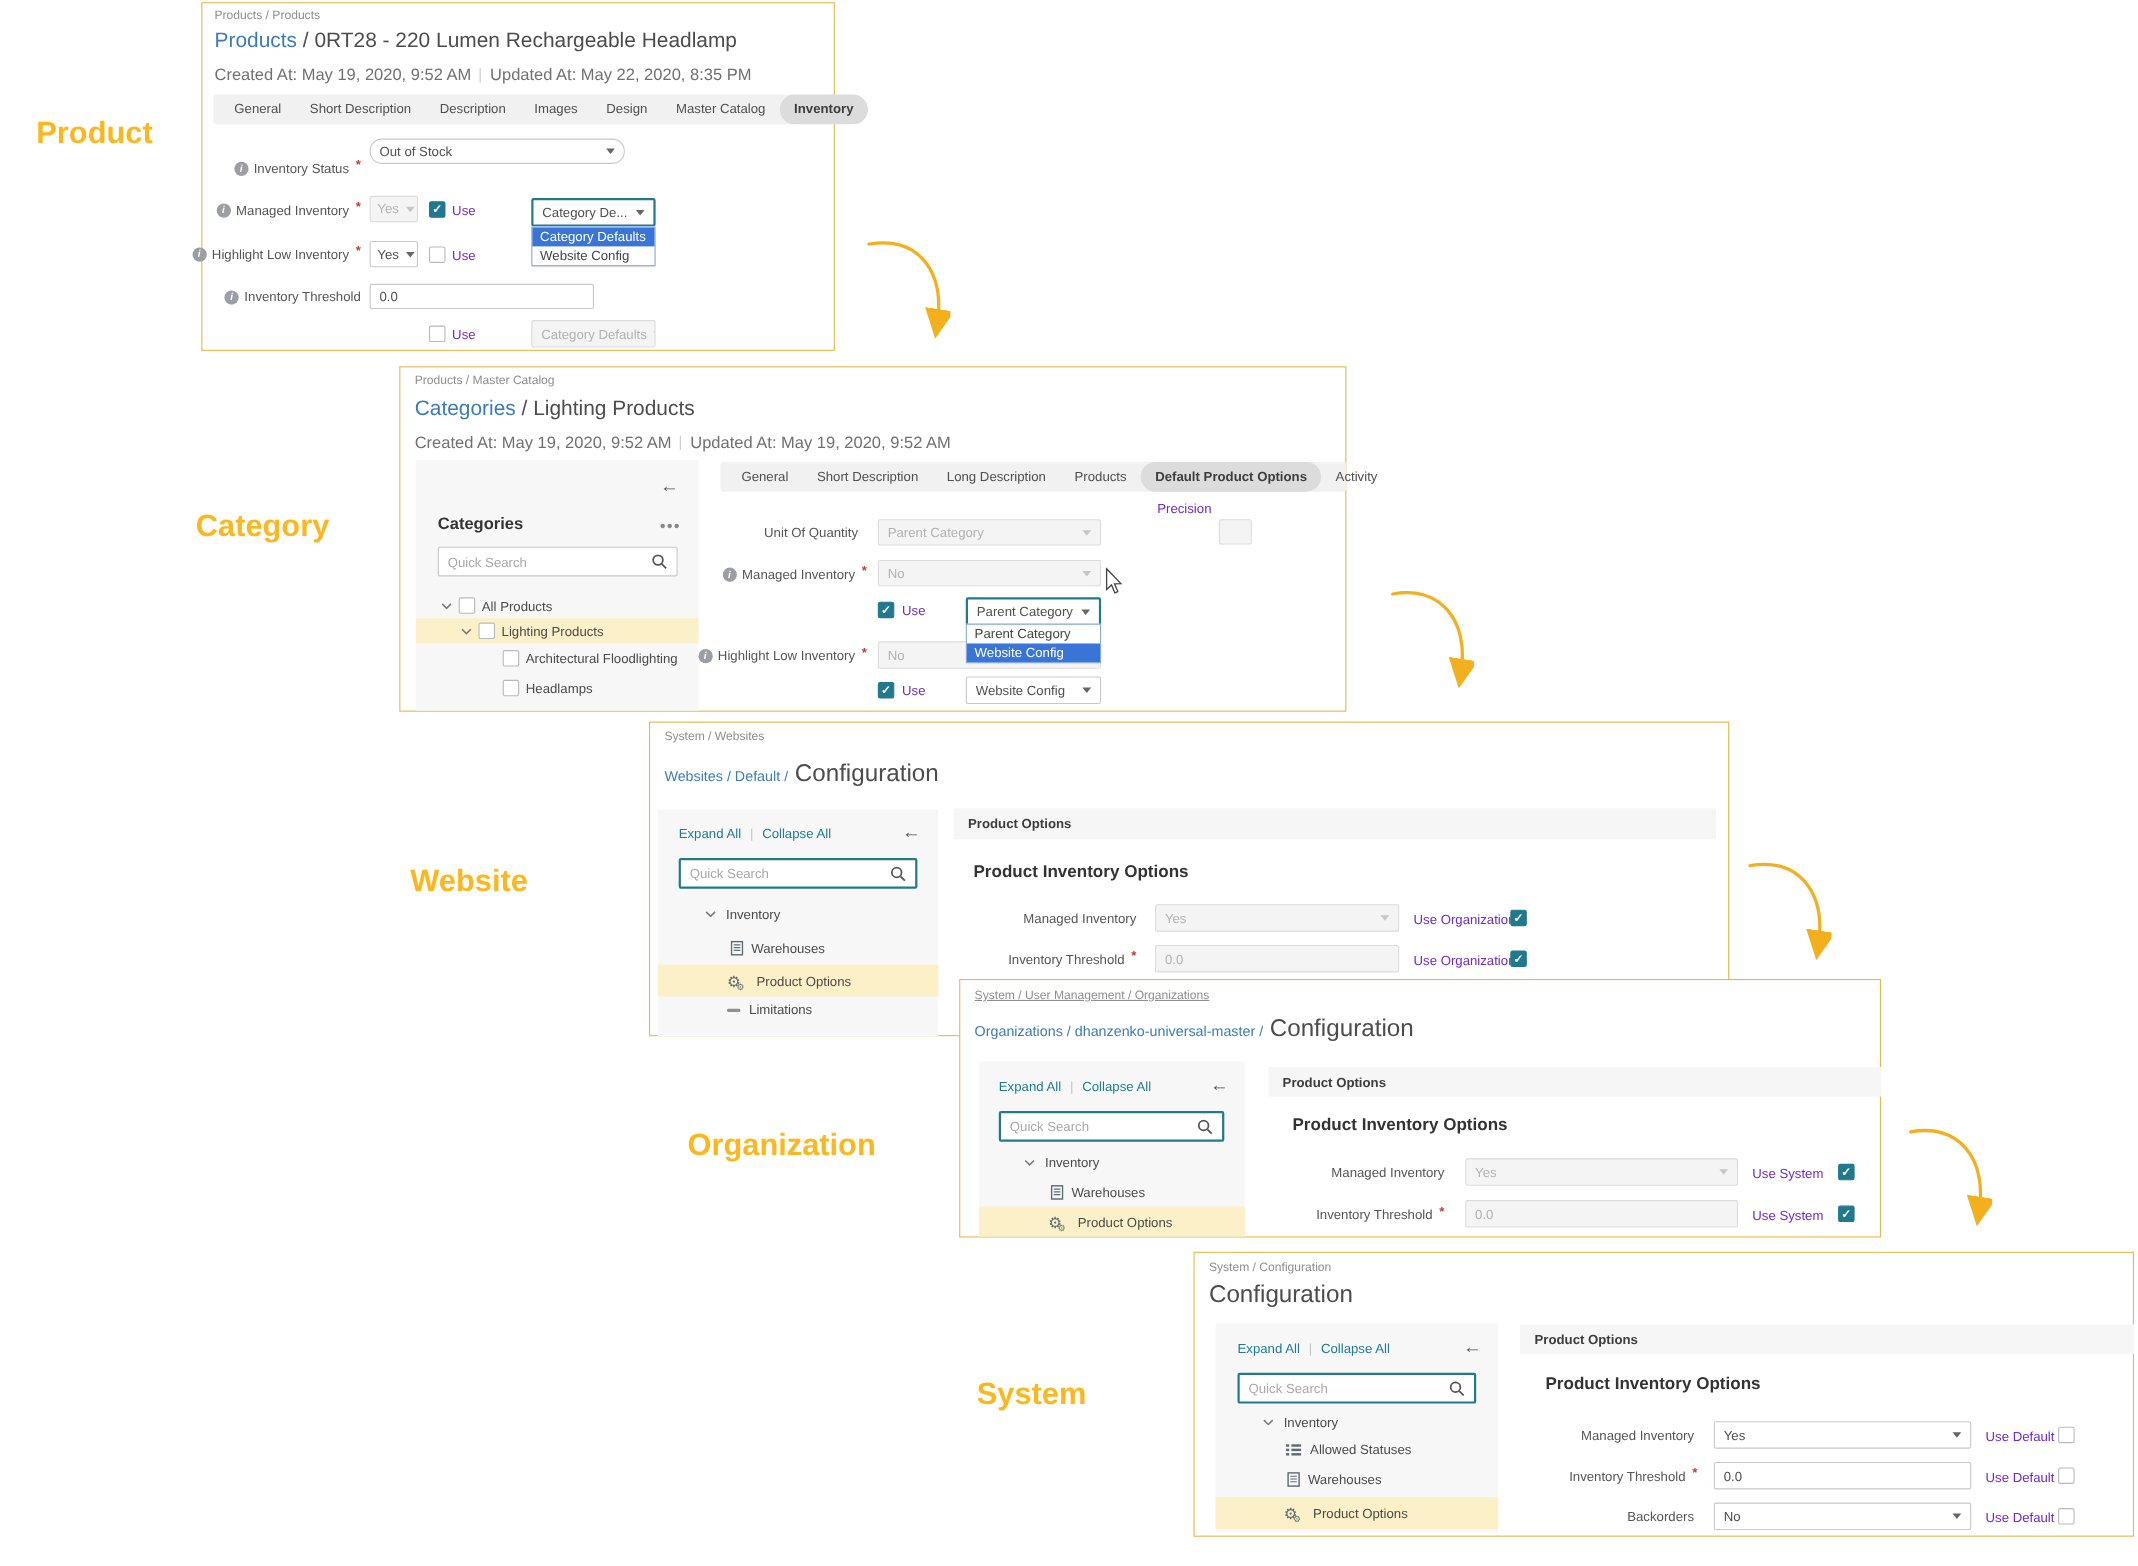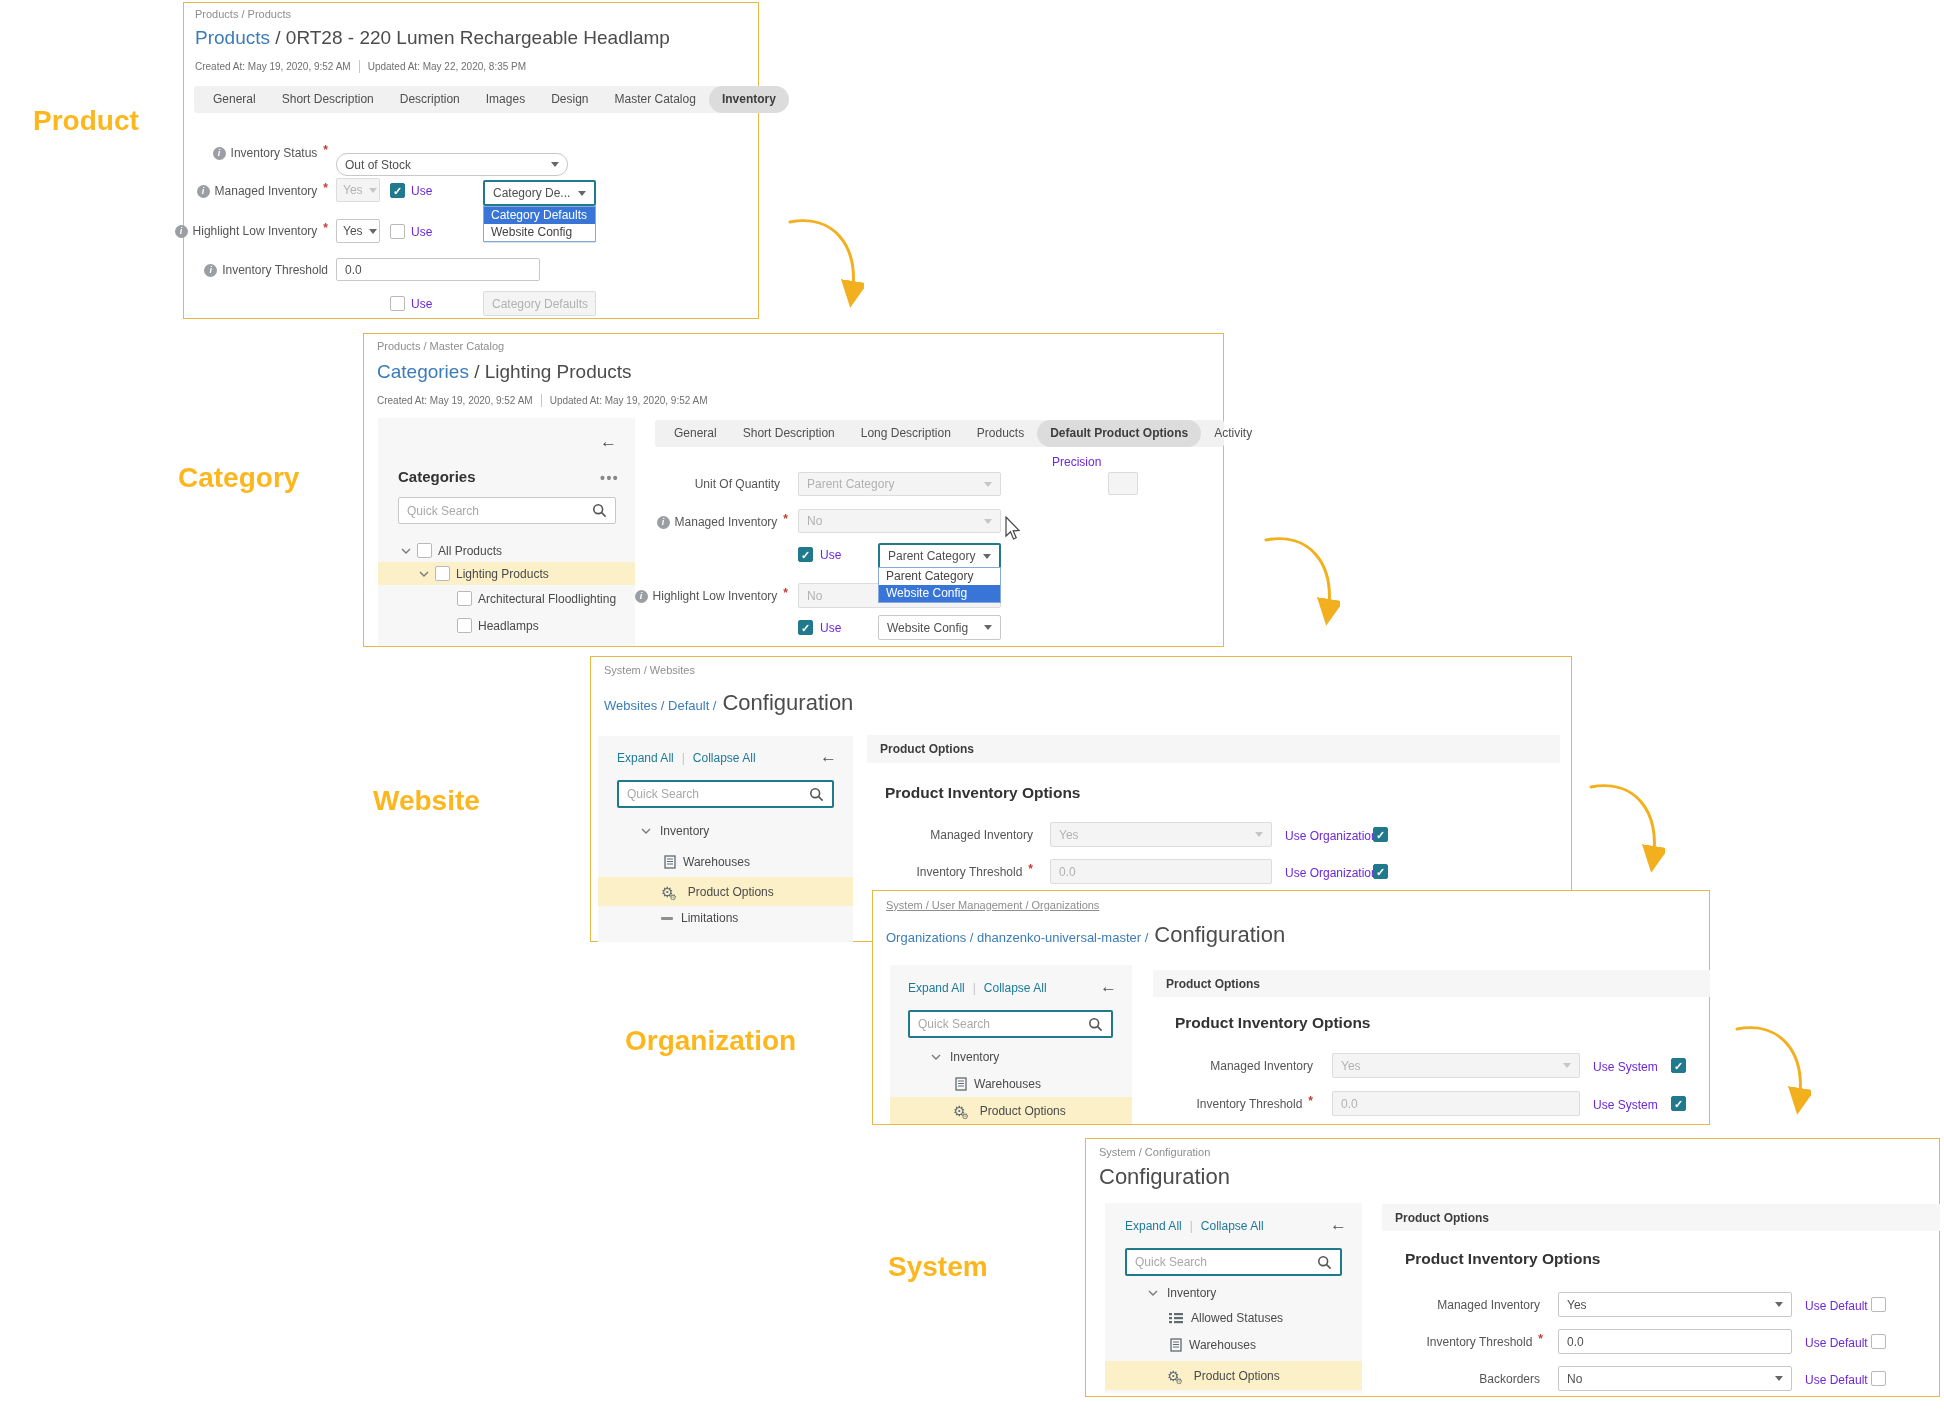--- a/index.html
+++ b/index.html
@@ -7,21 +7,21 @@
 #stage { position:relative; width:1944px; height:1424px; overflow:hidden; background:#fff; }
 .abs { position:absolute; }
 .panel { position:absolute; background:#fff; border:1px solid #e9b64a; }
 .side-label { position:absolute; color:#fdb71e; font-size:28px; font-weight:bold; white-space:nowrap; }
 .bc { position:absolute; font-size:11px; color:#8e8e8e; white-space:nowrap; }
 .title { position:absolute; font-size:19px; color:#4c4c4c; white-space:nowrap; }
 .tlink { color:#3b7cb8; }
 .cfg-title { position:absolute; display:flex; align-items:baseline; gap:6px; white-space:nowrap; }
 .cfg-title .tlinks { font-size:13px; color:#3b7cb8; }
 .cfg-title .big { font-size:22px; color:#4c4c4c; }
-.meta { position:absolute; display:flex; align-items:center; font-size:10px; color:#707070; white-space:nowrap;justify-content:flex-end; }
+.meta { position:absolute; display:flex; align-items:center; font-size:15px; color:#707070; white-space:nowrap;justify-content:flex-end; }
 .meta .vsep { width:1px; height:13px; background:#c8c8c8; margin:0 8px; }
 .tabbar { position:absolute; background:#f1f1f1; border-radius:3px; display:flex; align-items:center; font-size:12px; color:#4f4f4f; padding:0 6px; }
 .tab { padding:0 13px; line-height:27px; white-space:nowrap; }
 .tab.active { background:#dcdcdc; border-radius:14px; font-weight:bold; color:#3d3d3d; }
 .flabel { position:absolute; display:flex; justify-content:flex-end; align-items:center; gap:5px; font-size:12px; color:#555; white-space:nowrap; }
 .req { color:#c43c35; font-weight:bold; position:relative; top:-3px; margin-left:1px; }
 .info { width:13px; height:13px; border-radius:50%; background:#9b9fa3; color:#fff; font-size:9px; line-height:13px; text-align:center; flex:none; font-weight:bold; font-style:italic; }
 .field { position:absolute; background:#fff; border:1px solid #c8c8c8; border-radius:2px; display:flex; align-items:center; padding:0 8px; font-size:12px; color:#4f4f4f; white-space:nowrap; overflow:hidden; }
 .caret { margin-left:auto; flex:none; padding-left:6px; display:flex; align-items:center; }
 .caret-i { display:inline-block; width:0; height:0; border-left:4px solid transparent; border-right:4px solid transparent; border-top:5px solid #666; }
@@ -99,21 +99,21 @@
     <span class="tab">Design</span>
     <span class="tab">Master Catalog</span>
     <span class="tab active">Inventory</span>
   </div>
 
   <div class="flabel" style="left:186px; top:146px; width:142px;">
     <span class="info">i</span>
     <span>Inventory Status</span>
       <span class="req">*</span>
   </div>
-  <div class="field" style="left:336px; top:153px; width:232px; height:23px;border-radius:11px;">
+  <div class="field" style="left:336px; top:126px; width:232px; height:23px;border-radius:11px;">
     <span>Out of Stock</span>
     <span class="caret">
         <span class="caret-i"></span>
       </span>
   </div>
 
   <div class="flabel" style="left:186px; top:184px; width:142px;">
     <span class="info">i</span>
     <span>Managed Inventory</span>
       <span class="req">*</span>

